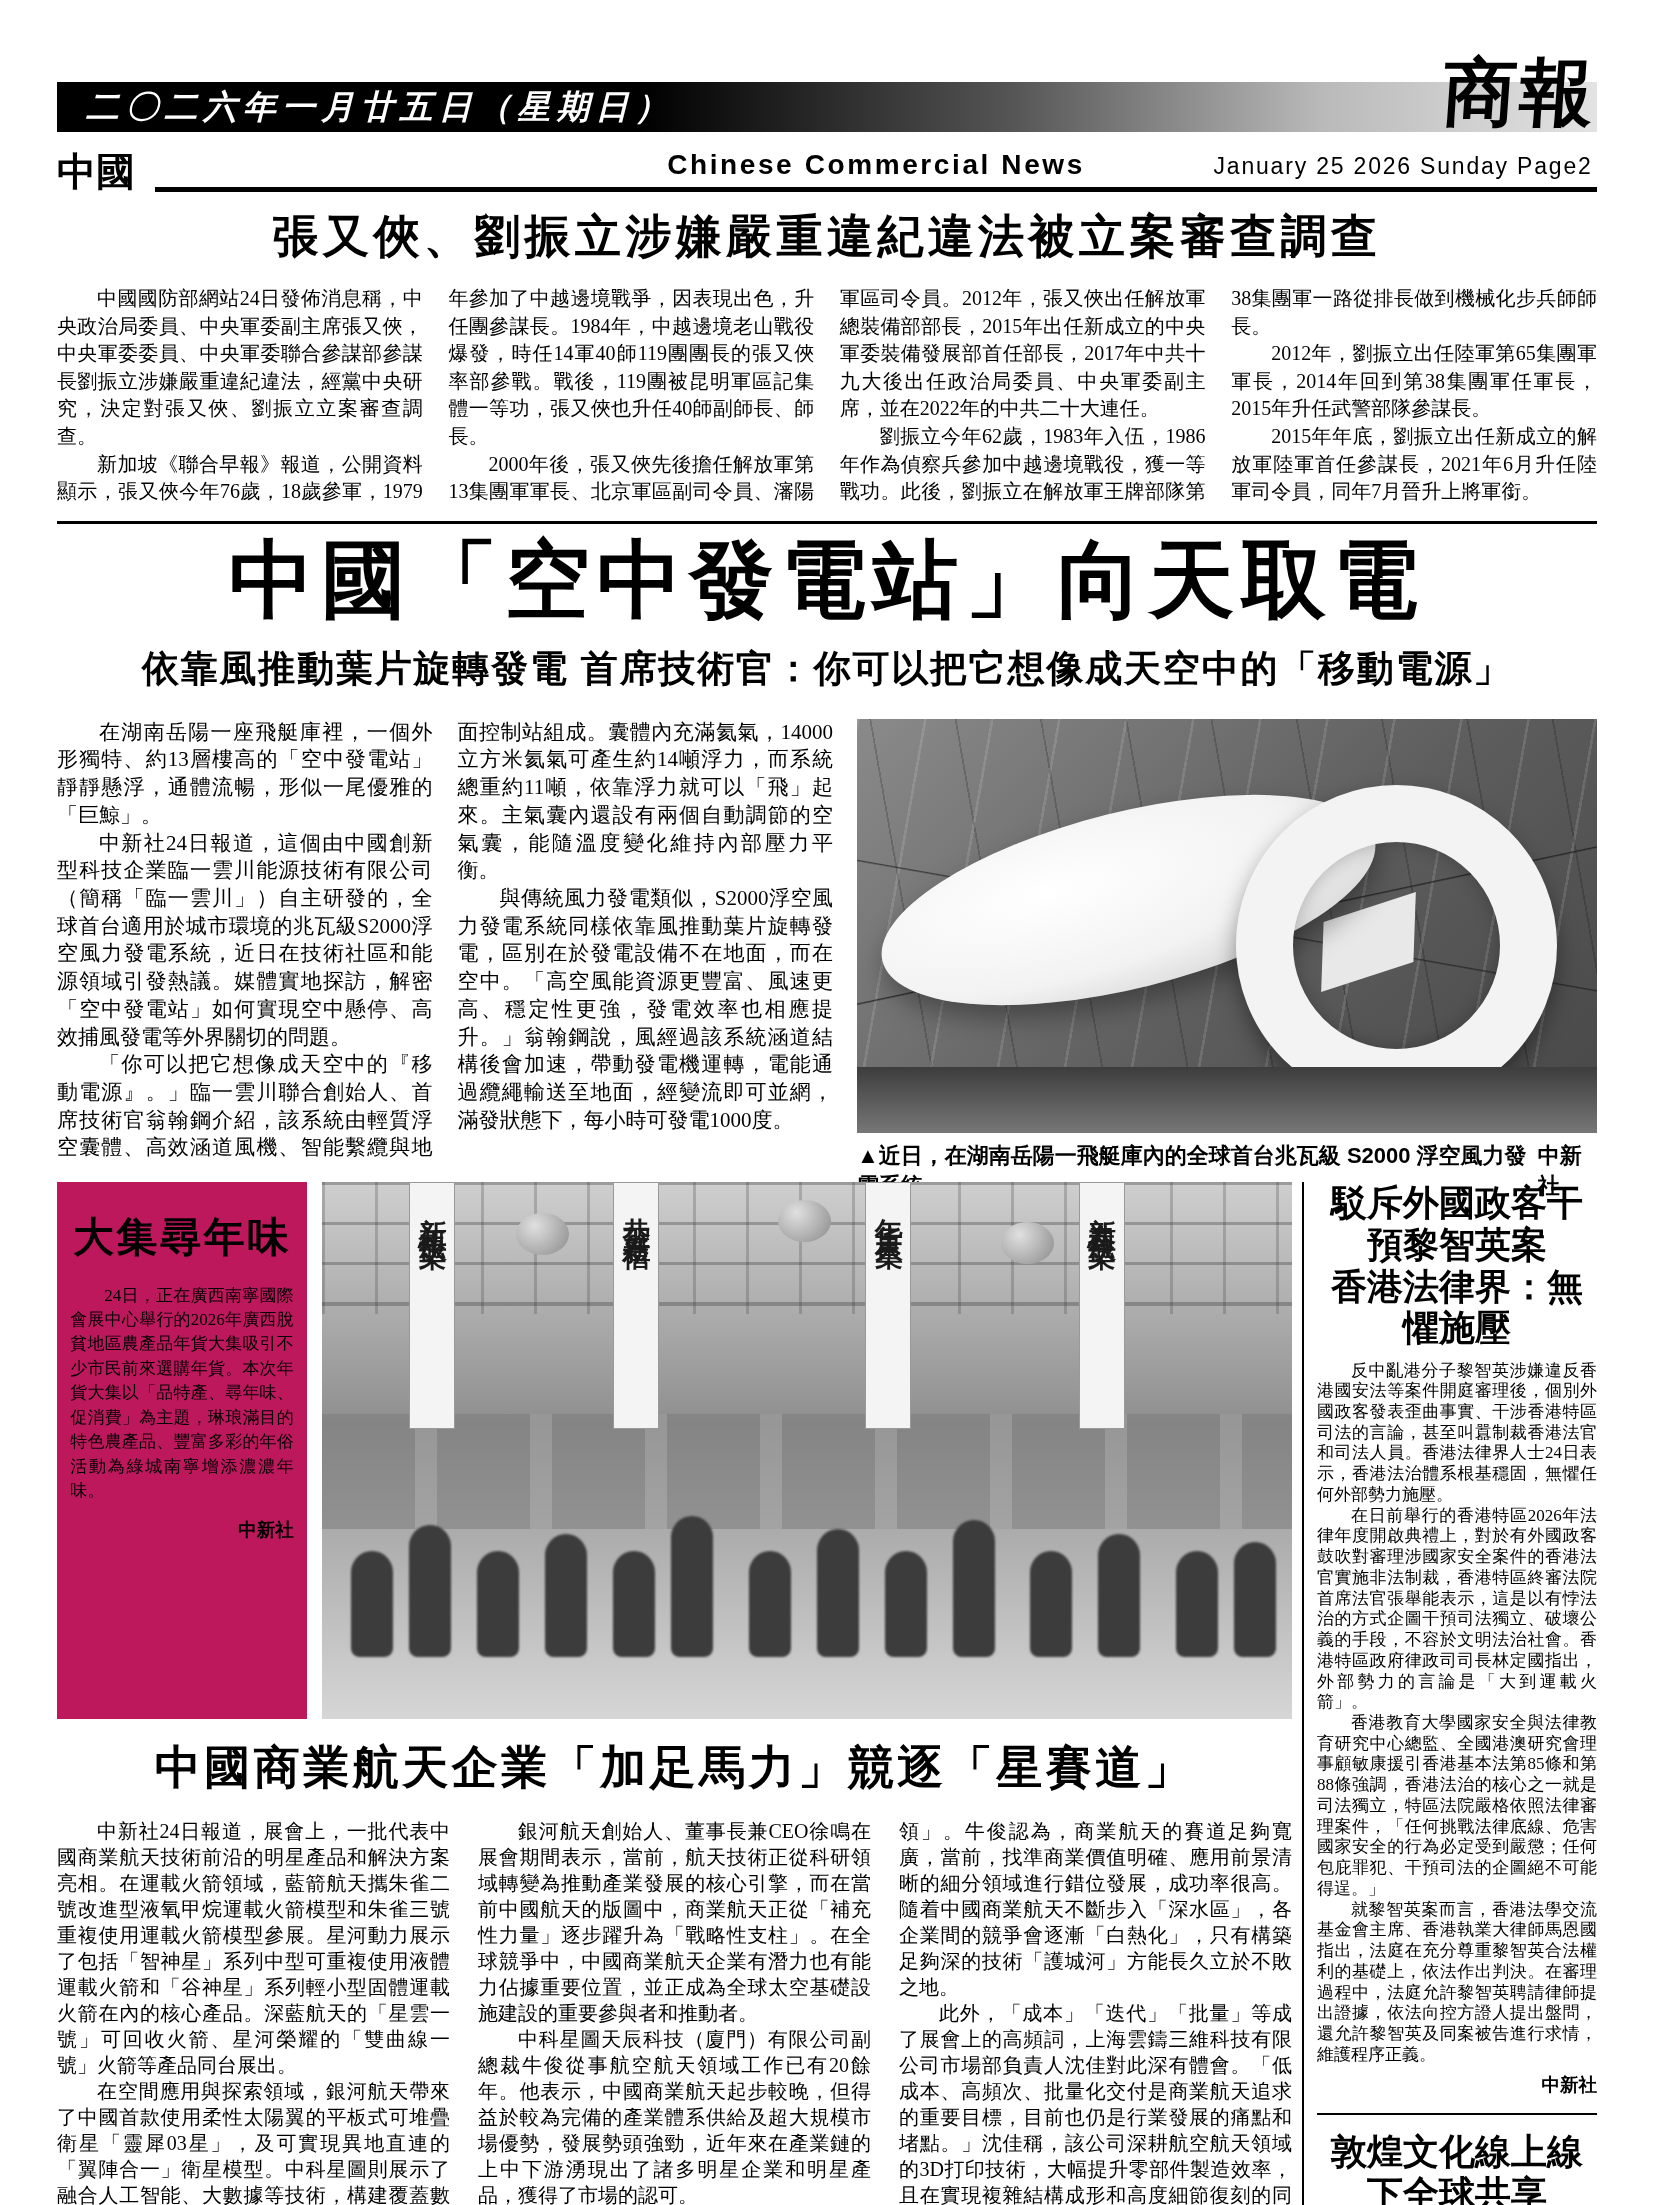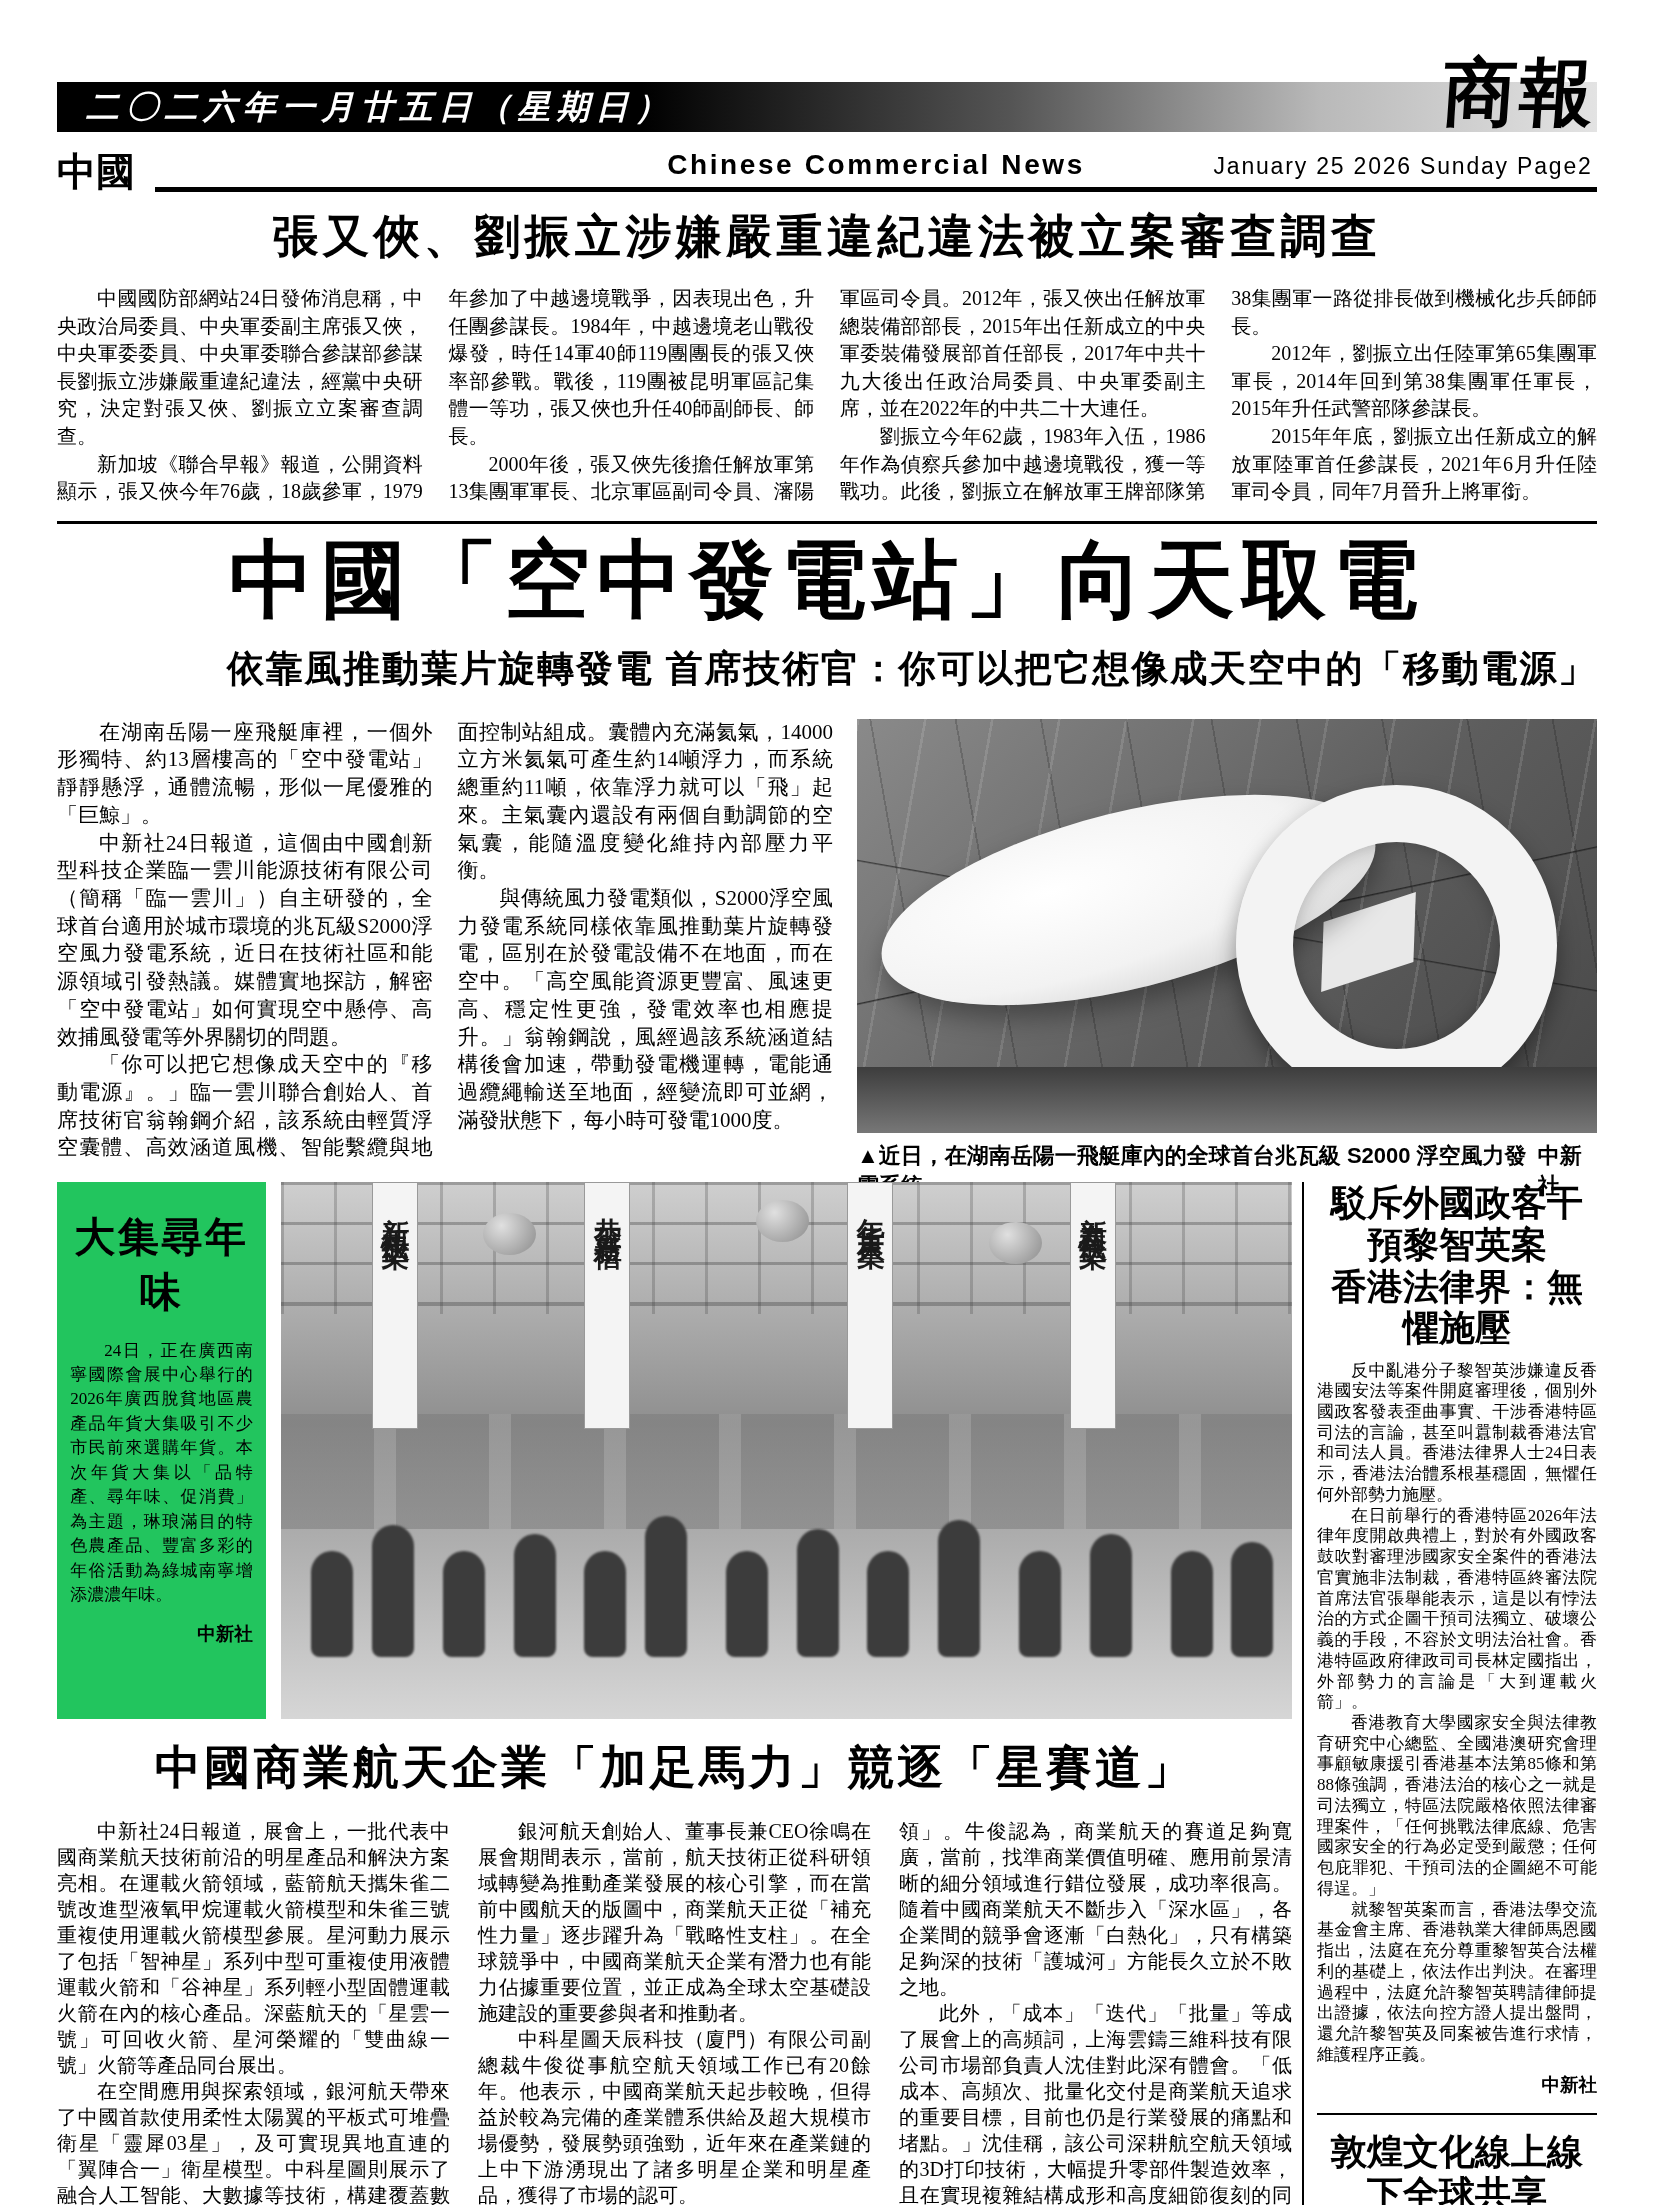--- a/index.html
+++ b/index.html
@@ -27,21 +27,21 @@
   .credit{text-align:right;font-weight:bold;font-family:"Liberation Sans","DejaVu Sans",sans-serif;}
   
   .art1{position:absolute;top:206px;left:57px;right:57px;}
   .art1 .headline{font-size:46px;letter-spacing:4.4px;}
   .art1 .body{margin-top:17px;column-count:4;column-gap:25.6px;font-size:20px;line-height:1.38;
               height:240px;overflow:hidden;}
   .rule1{position:absolute;top:521px;left:57px;right:57px;height:2.6px;background:#000;}
   
   .mainart{position:absolute;top:535px;left:57px;right:57px;}
   .mainart .headline{font-size:85px;letter-spacing:7px;line-height:1.05;}
-  .subhead{margin-top:19.4px;font-size:37px;font-weight:900;text-align:right;letter-spacing:1.8px;
+  .subhead{margin-top:19.4px;font-size:37px;font-weight:900;text-align:center;letter-spacing:1.8px;
            font-family:"Liberation Sans","DejaVu Sans",sans-serif;}
   .maincontent{margin-top:25px;display:flex;gap:24px;justify-content:space-between;}
   .maintext{width:776px;column-count:2;column-gap:25px;font-size:21px;line-height:1.32;
             height:445px;overflow:hidden;}
   .photocol{flex:1;}
   .airship{position:relative;height:414px;background:linear-gradient(135deg,#8a8a8a 0%,#5d5d5d 55%,#474747 100%);overflow:hidden;}
   .hangar{position:absolute;inset:0;background:
       repeating-linear-gradient(100deg,rgba(255,255,255,.12) 0 2.6px,transparent 2.6px 66px),
       repeating-linear-gradient(80deg,rgba(0,0,0,.18) 0 1.8px,transparent 1.8px 84px);}
   .floor{position:absolute;left:0;right:0;bottom:0;height:66px;background:linear-gradient(#3d3d3d,#777);}
@@ -52,21 +52,21 @@
          transform:rotate(-18deg) skewX(-20deg);}
   .ring{position:absolute;right:40px;top:66px;width:207px;height:207px;border-radius:50%;
         border:57px solid #f3f3f3;box-shadow:0 11px 22px rgba(0,0,0,.4), inset 0 0 17.6px rgba(0,0,0,.25);}
   .cables{position:absolute;inset:0;background:
       linear-gradient(168deg,transparent 49.7%,rgba(20,20,20,.7) 49.9%,transparent 50.2%),
       linear-gradient(190deg,transparent 49.7%,rgba(20,20,20,.6) 49.9%,transparent 50.2%);}
   .photocap{margin-top:8.8px;font-size:22px;font-weight:bold;display:flex;justify-content:space-between;
             font-family:"Liberation Sans","DejaVu Sans",sans-serif;}
   
   .band2{position:absolute;top:1182px;left:57px;width:1235px;height:537px;display:flex;gap:15px;}
-  .graybox{width:209px;background:#22c55e;padding:20px 13.2px;box-sizing:border-box;}
+  .graybox{width:250px;background:#be185d;padding:20px 13.2px;box-sizing:border-box;}
   .graybox .title{font-size:41px;font-weight:900;text-align:center;letter-spacing:2.6px;margin:8px 0 18.5px;
                   font-family:"Liberation Sans","DejaVu Sans",sans-serif;}
   .graybox .body{font-size:17px;line-height:1.44;}
   .graybox .credit{margin-top:13.2px;font-size:18.5px;}
   .market{flex:1;position:relative;overflow:hidden;
           background:linear-gradient(#cfcfcf 0%,#b5b5b5 18%,#8f8f8f 45%,#a8a8a8 62%,#d6d6d6 100%);}
   .trusses{position:absolute;inset:0;background:
       repeating-linear-gradient(to bottom,rgba(60,60,60,.35) 0 3.5px,transparent 3.5px 40px) top/100% 159px no-repeat,
       repeating-linear-gradient(to right,rgba(60,60,60,.25) 0 2.6px,transparent 2.6px 53px) top/100% 132px no-repeat;}
   .banner{position:absolute;top:0;width:46px;height:247px;background:#f4f4f4;border:1.3px solid #999;

